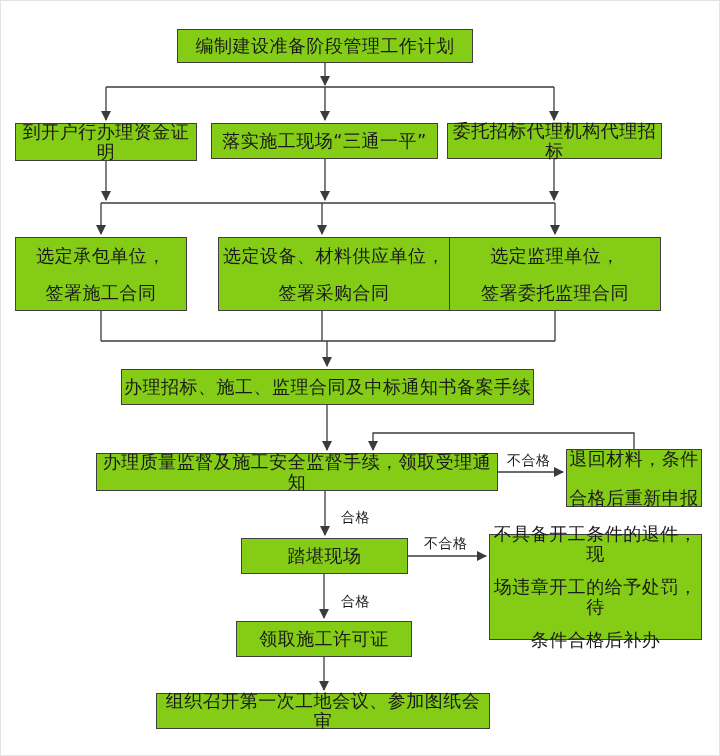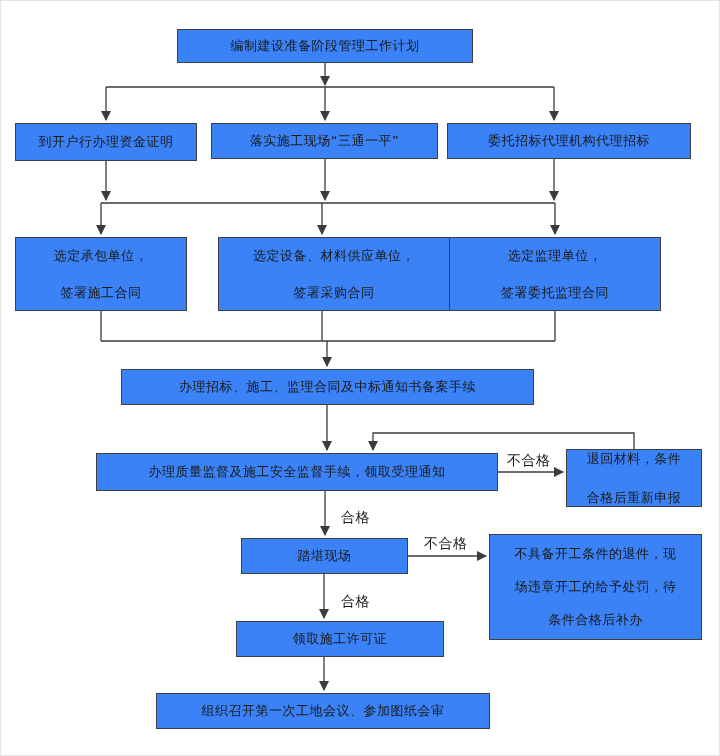--- a/index.html
+++ b/index.html
@@ -1,22 +1,22 @@
 <!DOCTYPE html>
 <html><head>
 <meta charset="utf-8">
 <style>
   html,body{margin:0;padding:0;background:#ffffff;}
   body{font-family:"DejaVu Sans","Liberation Sans",sans-serif;}
   #canvas{position:relative;width:720px;height:756px;background:#ffffff;border:1px solid #e4e4e4;overflow:hidden;box-sizing:border-box;}
   #edges{position:absolute;left:0;top:0;}
   .box{
-    position:absolute;background:#3b82f6;border:1px solid #3f3f3f;color:#1a1a1a;
+    position:absolute;background:#84cc16;border:1px solid #3f3f3f;color:#1a1a1a;
     display:flex;flex-direction:column;align-items:center;justify-content:center;
-    text-align:center;font-size:13px;letter-spacing:.5px;line-height:20px;box-sizing:border-box;
+    text-align:center;font-size:18px;letter-spacing:.5px;line-height:20px;box-sizing:border-box;
   }
   .gap-lg{gap:17px;}
   .gap-md{gap:13px;}
   .gap-sm{gap:19px;}
   .edge-label{position:absolute;font-size:14px;color:#1a1a1a;letter-spacing:.5px;line-height:18px;}
 </style>
 </head>
 <body>
 
 <div id="canvas">
@@ -68,21 +68,21 @@
   <div class="box" style="left:176px;top:28px;width:296px;height:34px;">
     <span>编制建设准备阶段管理工作计划</span>
   </div>
 
   <div class="box" style="left:14px;top:122px;width:182px;height:38px;">
     <span>到开户行办理资金证明</span>
   </div>
   <div class="box" style="left:210px;top:122px;width:227px;height:36px;">
     <span>落实施工现场“三通一平”</span>
   </div>
-  <div class="box" style="left:446px;top:122px;width:244px;height:36px;text-align:right;">
+  <div class="box" style="left:446px;top:122px;width:215px;height:36px;">
     <span>委托招标代理机构代理招标</span>
   </div>
 
   <div class="box gap-lg" style="left:14px;top:236px;width:172px;height:74px;">
     <span>选定承包单位，</span>
     <span>签署施工合同</span>
   </div>
   <div class="box gap-lg" style="left:205px;top:236px;width:232px;height:74px;margin-left:12px;">
     <span>选定设备、材料供应单位，</span>
     <span>签署采购合同</span>
@@ -108,21 +108,21 @@
   <div class="box" style="left:240px;top:537px;width:167px;height:36px;">
     <span>踏堪现场</span>
   </div>
 
   <div class="box gap-md" style="left:488px;top:533px;width:213px;height:106px;">
     <span>不具备开工条件的退件，现</span>
     <span>场违章开工的给予处罚，待</span>
     <span>条件合格后补办</span>
   </div>
 
-  <div class="box" style="left:235px;top:620px;width:208px;height:36px;">
+  <div class="box" style="left:235px;top:620px;width:176px;height:36px;">
     <span>领取施工许可证</span>
   </div>
 
   <div class="box" style="left:155px;top:692px;width:334px;height:36px;">
     <span>组织召开第一次工地会议、参加图纸会审</span>
   </div>
 
   <div class="edge-label" style="left:506px;top:450px;">不合格</div>
   <div class="edge-label" style="left:340px;top:507px;">合格</div>
   <div class="edge-label" style="left:423px;top:533px;">不合格</div>

